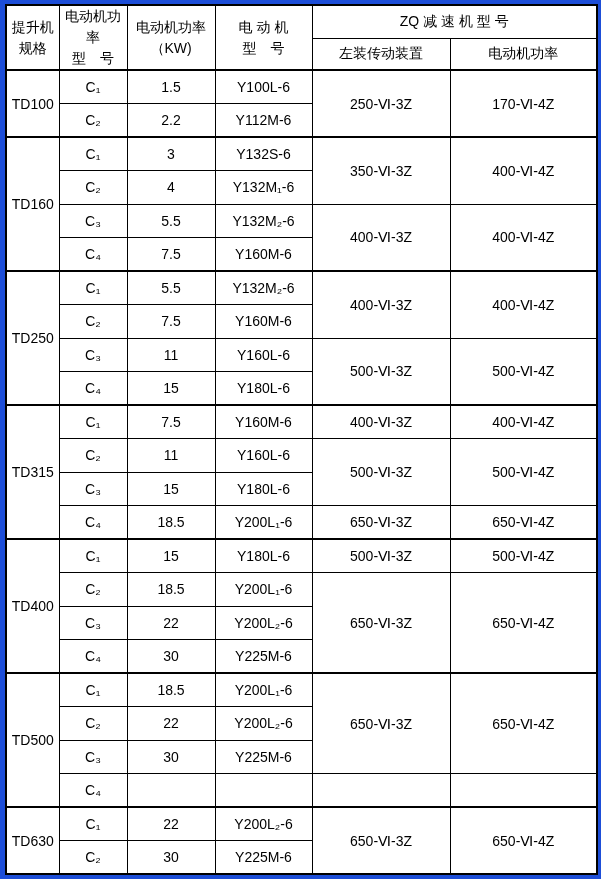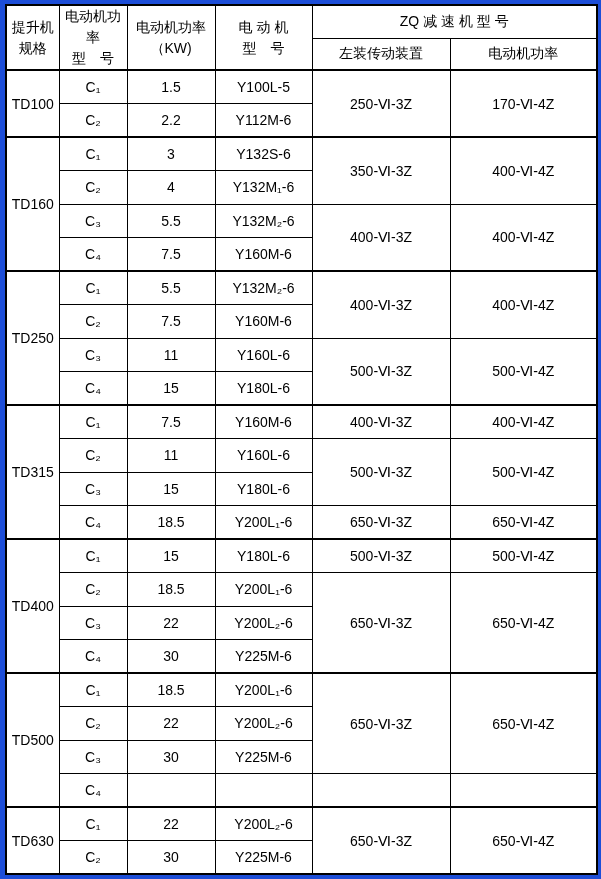--- a/index.html
+++ b/index.html
@@ -59,21 +59,21 @@
       <tr class="h-row2">
         <th>左装传动装置</th>
         <th>电动机功率</th>
       </tr>
     </thead>
     <tbody>
         <tr>
           <td rowspan="2" class="gt">TD100</td>
           <td class="gt">C₁</td>
           <td class="gt">1.5</td>
-          <td class="gt">Y100L-5</td>
+          <td class="gt">Y100L-6</td>
           <td rowspan="2" class="gt">250-Ⅵ-3Z</td>
           <td rowspan="2" class="gt">170-Ⅵ-4Z</td>
         </tr>
         <tr>
           <td>C₂</td>
           <td>2.2</td>
           <td>Y112M-6</td>
         </tr>
         <tr>
           <td rowspan="4" class="gt">TD160</td>

